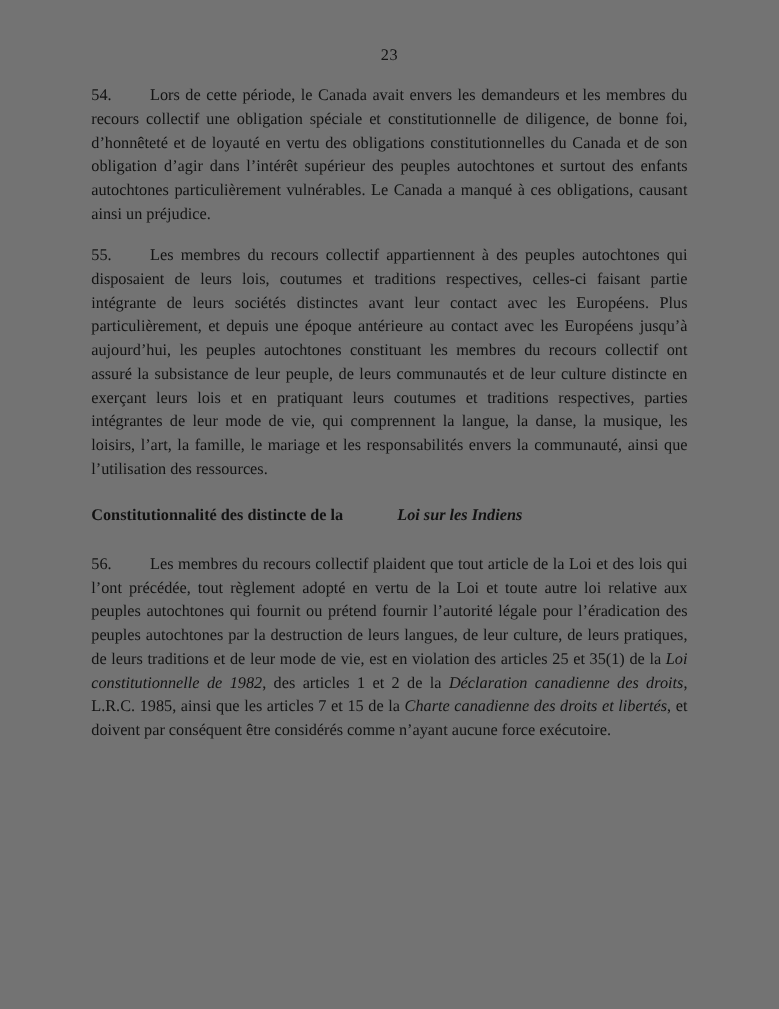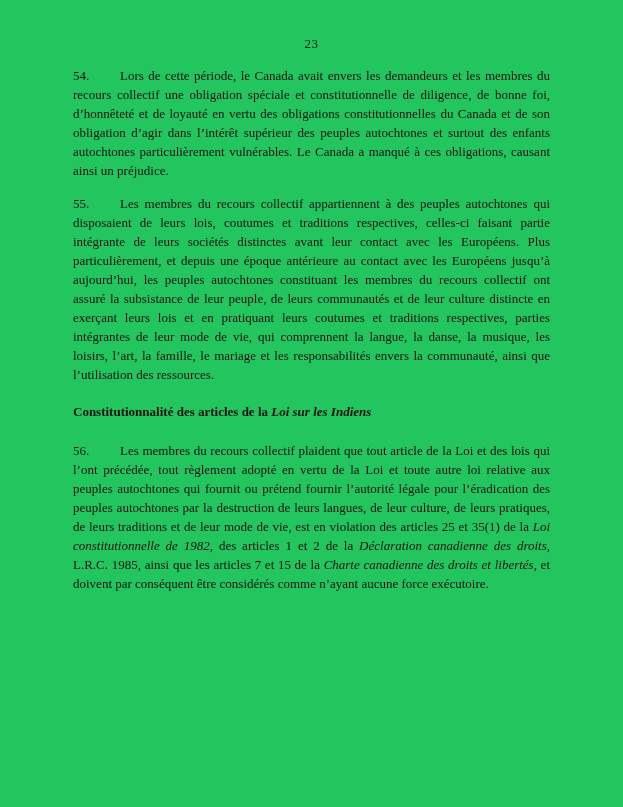--- a/index.html
+++ b/index.html
@@ -1,21 +1,21 @@
 <!DOCTYPE html>
 <html lang="fr"><head>
 <meta charset="utf-8">
 <style>
   html, body { margin: 0; padding: 0; background: #e8e8e8; }
   .page {
     position: relative;
     width: 623px;
     height: 807px;
     margin: 0 auto;
-    background: #22c55e;
+    background: #737373;
     font-family: "Liberation Serif", "DejaVu Serif", serif;
     font-size: 13px;
     color: #121212;
     overflow: hidden;
   }
   .top-pagenum {
     position: absolute;
     top: 36px;
     left: 0;
     width: 100%;
@@ -39,21 +39,21 @@
     display: inline-block;
     width: 47px;
   }
   h2.section-heading {
     font-size: 13px;
     font-weight: bold;
     line-height: 28.8px;
     margin: 3px 0 14px 0;
     text-align: left;
   }
-  h2.section-heading i { font-weight: bold; }
+  h2.section-heading i { font-weight: bold; margin-left: 40px; }
   .bates-number {
     position: absolute;
     top: 808px;
     right: 69px;
     font-family: "Liberation Sans", "DejaVu Sans", sans-serif;
     font-size: 12.5px;
     color: #222222;
   }
 </style>
 </head>
@@ -62,21 +62,21 @@
 <div class="page">
 
   <div class="top-pagenum">23</div>
 
   <div class="content">
 
     <p class="para"><span class="pnum">54.</span><span>Lors de cette période, le Canada avait envers les demandeurs et les membres du recours collectif une obligation spéciale et constitutionnelle de diligence, de bonne foi, d’honnêteté et de loyauté en vertu des obligations constitutionnelles du Canada et de son obligation d’agir dans l’intérêt supérieur des peuples autochtones et surtout des enfants autochtones particulièrement vulnérables.  Le Canada a manqué à ces obligations, causant ainsi un préjudice.</span></p>
 
     <p class="para"><span class="pnum">55.</span><span>Les membres du recours collectif appartiennent à des peuples autochtones qui disposaient de leurs lois, coutumes et traditions respectives, celles-ci faisant partie intégrante de leurs sociétés distinctes avant leur contact avec les Européens.  Plus particulièrement, et depuis une époque antérieure au contact avec les Européens jusqu’à aujourd’hui, les peuples autochtones constituant les membres du recours collectif ont assuré la subsistance de leur peuple, de leurs communautés et de leur culture distincte en exerçant leurs lois et en pratiquant leurs coutumes et traditions respectives, parties intégrantes de leur mode de vie, qui comprennent la langue, la danse, la musique, les loisirs, l’art, la famille, le mariage et les responsabilités envers la communauté, ainsi que l’utilisation des ressources.</span></p>
 
-    <h2 class="section-heading"><span>Constitutionnalité des articles de la </span><i>Loi sur les Indiens</i></h2>
+    <h2 class="section-heading"><span>Constitutionnalité des distincte de la </span><i>Loi sur les Indiens</i></h2>
 
     <p class="para"><span class="pnum">56.</span><span>Les membres du recours collectif plaident que tout article de la Loi et des lois qui l’ont précédée, tout règlement adopté en vertu de la Loi et toute autre loi relative aux peuples autochtones qui fournit ou prétend fournir l’autorité légale pour l’éradication des peuples autochtones par la destruction de leurs langues, de leur culture, de leurs pratiques, de leurs traditions et de leur mode de vie, est en violation des articles 25 et 35(1) de la </span><i>Loi constitutionnelle de 1982</i><span>, des articles 1 et 2 de la </span><i>Déclaration canadienne des droits</i><span>, L.R.C. 1985, ainsi que les articles 7 et 15 de la </span><i>Charte canadienne des droits et libertés</i><span>, et doivent par conséquent être considérés comme n’ayant aucune force exécutoire.</span></p>
 
   </div>
 
   <div class="bates-number">297</div>
 
 </div>
 
 </body></html>

